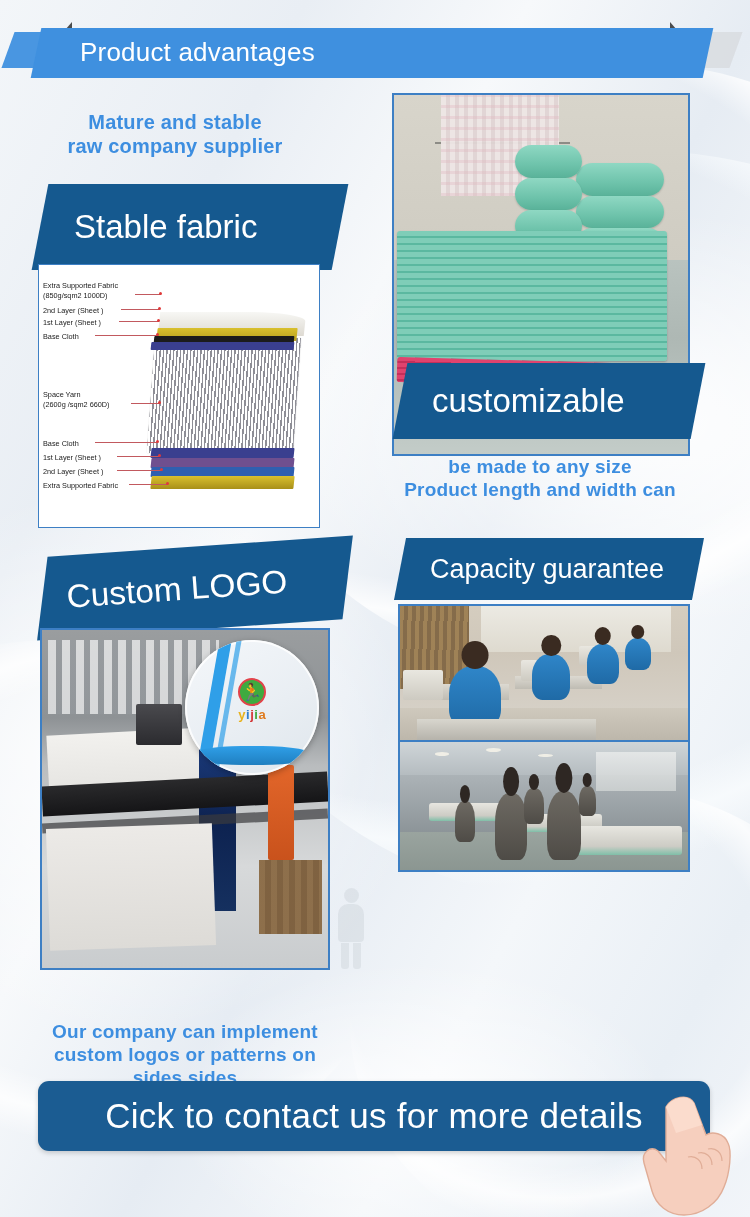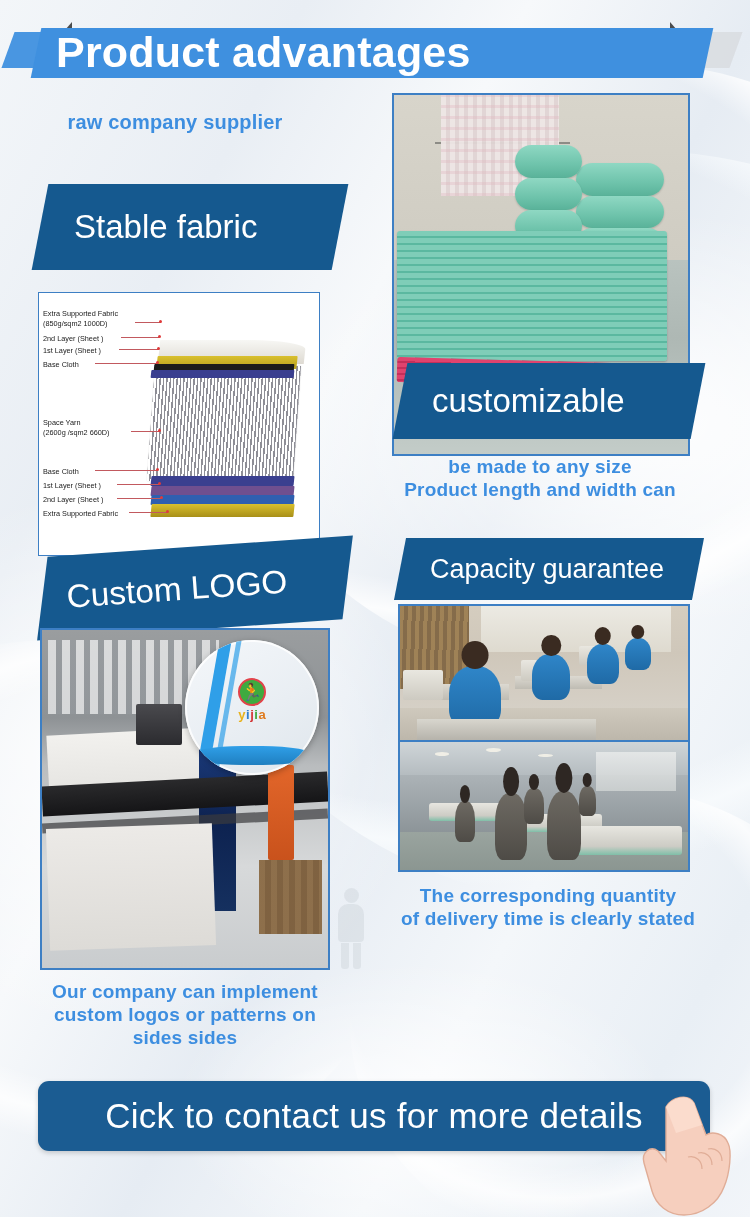--- a/index.html
+++ b/index.html
@@ -37,22 +37,22 @@
   .header .fold-l, .header .fold-r { position:absolute; width:0; height:0; }
   .header .fold-l { left:58px; top:12px; border-left:14px solid transparent; border-bottom:16px solid #2f2f2f; opacity:.85; }
   .header .fold-r { right:66px; top:12px; border-right:14px solid transparent; border-bottom:16px solid #2f2f2f; opacity:.85; }
   .header .tail-l { position:absolute; left:8px; top:22px; width:60px; height:36px;
       background:#3f90df; transform:skewX(-20deg); opacity:.95; }
   .header .tail-r { position:absolute; right:14px; top:22px; width:62px; height:36px;
       background:#d9dde1; transform:skewX(-20deg); opacity:.9; }
   .header .bar { position:absolute; left:36px; top:18px; width:672px; height:50px;
       background:#3f90df; transform:skewX(-12deg); }
   .header .title { position:absolute; left:0; top:16px; width:750px; height:52px;
-      display:flex; align-items:center; padding-left:56px;
-      font-size:43px; color:#ffffff; letter-spacing:.2px;font-weight:bold; }
+      display:flex; align-items:center; padding-left:80px;
+      font-size:26px; color:#ffffff; letter-spacing:.2px; }
 
   
   .ribbon {
     position:absolute; background:#15598f; display:flex; align-items:center;
     color:#fff; white-space:nowrap;
   }
   .ribbon.skew-left  { transform:skewX(-11deg); }
   .ribbon span { display:block; transform:skewX(11deg); }
 
   
@@ -87,21 +87,21 @@
       background:linear-gradient(180deg,#8fd8c3 0%,#6ec3ab 60%,#59b299 100%);
       box-shadow:0 1px 2px rgba(0,0,0,.18); }
   .rollA { left:41%; top:14%; width:23%; height:9%; }
   .rollB { left:41%; top:23%; width:23%; height:9%; }
   .rollC { left:41%; top:32%; width:23%; height:9%; }
   .rollD { left:62%; top:19%; width:30%; height:9%; }
   .rollE { left:62%; top:28%; width:30%; height:9%; }
   .rollF { left:62%; top:37%; width:30%; height:9%; }
 
   
-  .diagram { position:absolute; background:#ffffff;margin-top:28px; }
+  .diagram { position:absolute; background:#ffffff; }
   .diag-label { position:absolute; font-size:7.3px; color:#1a1a1a; white-space:nowrap; line-height:1.35; }
   .lead { position:absolute; height:1px; background:#c2595e; }
   .dot { position:absolute; width:3px; height:3px; border-radius:50%; background:#e03a3a; }
   .yarn-block { position:absolute; left:40%; top:28%; width:52%; height:44%;
       background:repeating-linear-gradient(90deg,#ffffff 0 2px,#8e8e96 2px 3.4px);
       transform:skewX(-4deg); box-shadow:0 0 1px rgba(0,0,0,.3); }
   .sheet { position:absolute; border-radius:1px; }
 
   
   .print-bg { position:absolute; inset:0; background:linear-gradient(180deg,#9a9d9f 0%,#8e9295 26%,#b9bcbe 40%,#d7d9da 70%,#c9ccce 100%); }
@@ -197,20 +197,21 @@
   <div class="header">
     <div class="tail-l"></div>
     <div class="tail-r"></div>
     <div class="fold-l"></div>
     <div class="fold-r"></div>
     <div class="bar"></div>
     <div class="title">Product advantages</div>
   </div>
 
   <div class="caption" style="left:30px; top:110px; width:290px; font-size:20px;">
+    <div>Mature and stable</div>
     <div>raw company supplier</div>
   </div>
 
   <div class="photo" style="left:392px; top:93px; width:298px; height:363px;">
     <div class="photo-inner">
       <div class="mats-wall"></div>
       <div class="mats-rod"></div>
       <div class="mats-curtain"></div>
       <div class="mats-floor"></div>
       <div class="roll rollD"></div>
@@ -308,21 +309,21 @@
         <div class="yijia-mark">
           <div class="yijia-circle">
             <span class="yijia-run">🏃</span>
           </div>
           <div class="yijia-text"><span class="yj-y">y</span><span class="yj-i">i</span><span class="yj-j">j</span><span class="yj-i2">i</span><span class="yj-a">a</span></div>
         </div>
       </div>
     </div>
   </div>
 
-  <div class="caption" style="left:16px; top:980px; width:338px; font-size:19px;">
+  <div class="caption" style="left:16px; top:1020px; width:338px; font-size:19px;">
     <div>Our company can implement</div>
     <div>custom logos or patterns on</div>
     <div>sides sides</div>
   </div>
 
   <div class="photo" style="left:398px; top:604px; width:292px; height:136px; border-bottom:none;">
     <div class="photo-inner">
       <div class="sew-bg"></div>
       <div class="sew-curtain"></div>
       <div class="sew-win"></div>
@@ -366,24 +367,20 @@
 
   <div class="silhouette" style="left:338px; top:888px;">
     <div class="sil-head"></div>
     <div class="sil-body"></div>
     <div class="sil-legs">
       <div class="sil-leg"></div>
       <div class="sil-leg"></div>
     </div>
   </div>
 
-  <div class="caption" style="left:358px; top:884px; width:380px; font-size:19px;">
-    <div>The corresponding quantity</div>
-    <div>of delivery time is clearly stated</div>
-  </div>
 
   <div class="cta" style="left:38px; top:1081px; width:672px; height:70px;">
     <span class="cta-text">Cick to contact us for more details</span>
   </div>
 
   <svg class="hand" viewBox="0 0 120 140">
     <g transform="translate(2,0)">
       <path d="M34 30 C40 20 56 16 62 26 L74 58 C80 54 92 56 96 66 C100 74 98 96 92 110
                C86 126 70 138 52 138 C36 138 24 128 20 114 L12 86 C9 76 18 68 26 74 L34 84 Z" fill="#f6cfbe" stroke="#e0ad97" stroke-width="1.4"></path>
       <path d="M34 30 C40 20 56 16 62 26 L70 48 L44 56 Z" fill="#fbdccd"></path>

